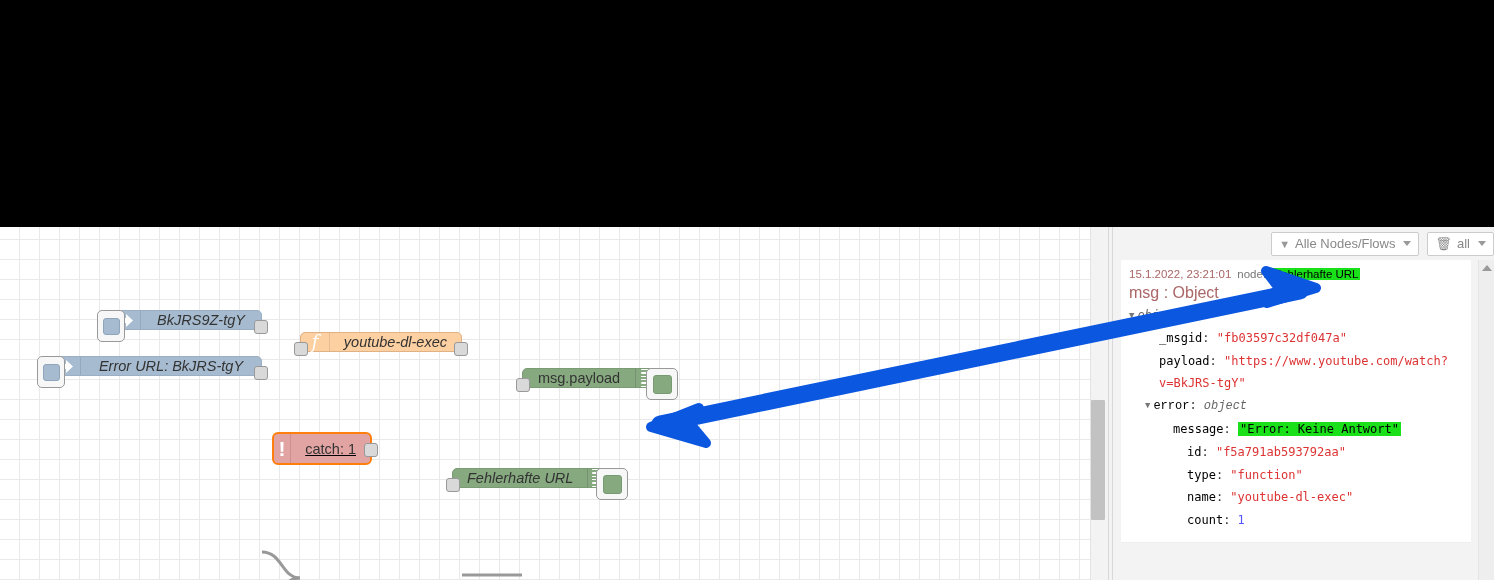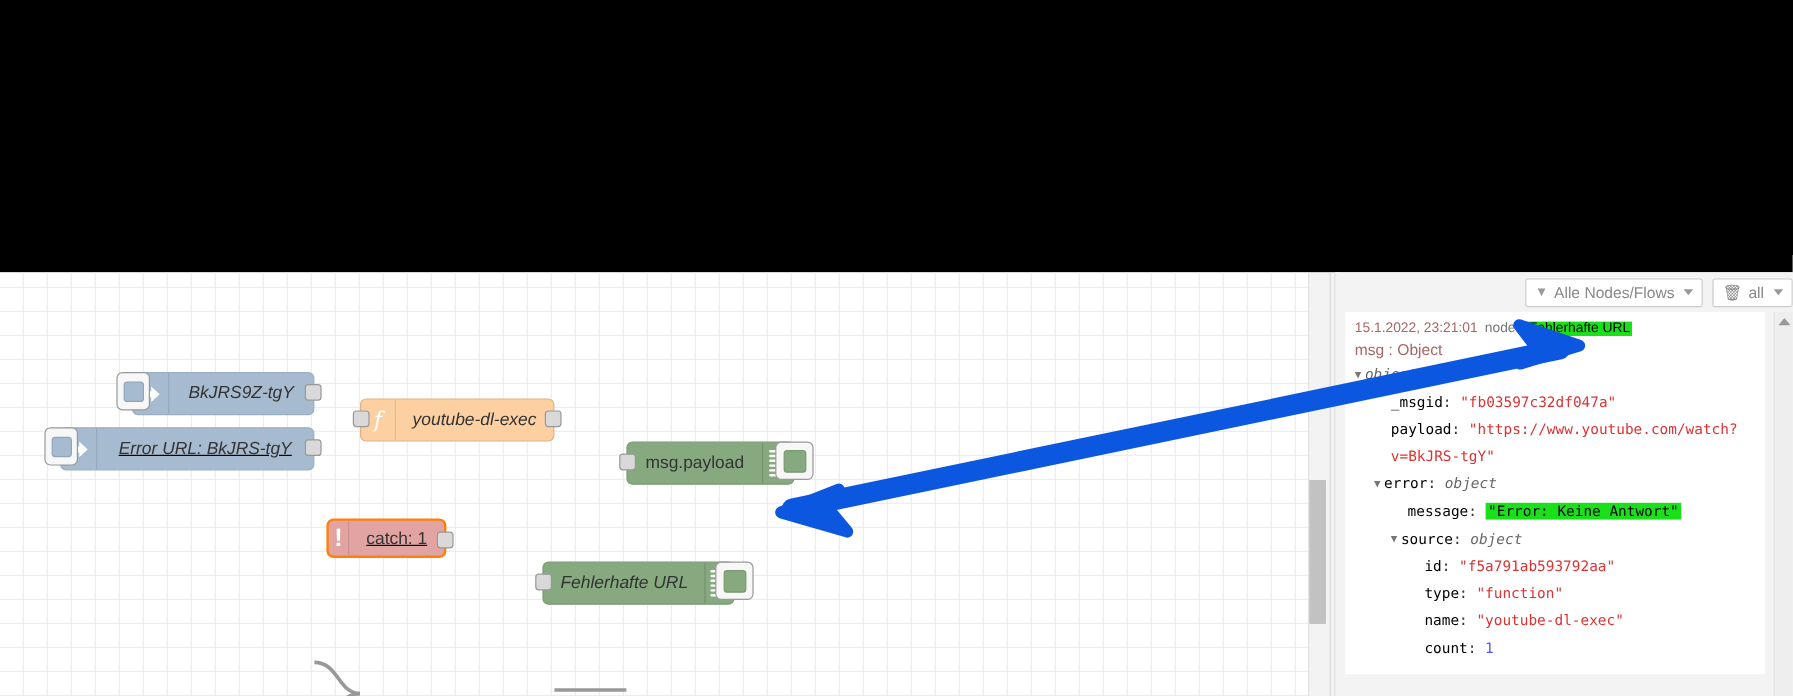--- a/index.html
+++ b/index.html
@@ -30,21 +30,21 @@
   }
   .canvas-scroll-thumb{
     position:absolute;left:1091px;top:400px;width:14px;height:120px;
     background:#c2c2c2;border-radius:1px;
   }
   .strip-sep{position:absolute;left:1108px;top:227px;width:1px;height:353px;background:#d8d8d8;}
   .strip-sep2{position:absolute;left:1112px;top:227px;width:1px;height:353px;background:#d8d8d8;}
 
   
   .node{position:absolute;box-sizing:border-box;display:flex;align-items:center;
-        border-radius:5px;border:1px solid #999;height:36px;}
+        border-radius:5px;border:1px solid #999;height:20px;}
   .node-label{font-size:14.5px;font-style:italic;color:#333;white-space:nowrap;}
   .node-label.up{font-style:normal;}
 
   
   .inject{background:#a6bbcf;border-color:#9aafc4;padding-left:0;}
   .inject .btn{
     position:absolute;left:-14px;top:-1px;width:28px;height:32px;box-sizing:border-box;
     background:#f7f7f7;border:1px solid #999;border-radius:5px;
     display:flex;align-items:center;justify-content:center;
   }
@@ -96,24 +96,24 @@
   .tb-btn .funnel{font-size:11px;color:#999;}
 
   .sb-body{position:absolute;left:0;top:33px;width:381px;height:320px;background:#f3f3f3;}
   .msg-card{position:absolute;left:8px;top:0px;width:350px;background:#fff;
       border-bottom:1px solid #eee;padding:8px 0 10px 0;box-sizing:border-box;}
   .msg-head{font-size:11.5px;color:#a66;padding:0 0 0 8px;display:flex;gap:6px;align-items:baseline;
       font-family:"Liberation Sans", sans-serif;}
   .msg-head .ts{color:#a66;}
   .msg-head .nodelbl{color:#777;}
   .hl{background:#19e019;color:#000;padding:0 2px;}
-  .msg-type{font-size:13px;color:#a66;padding:4px 0 2px 8px;}
+  .msg-type{font-size:16px;color:#a66;padding:4px 0 2px 8px;}
   .tree{font-family:"DejaVu Sans Mono", monospace;font-size:12px;line-height:1.9;color:#333;padding-left:8px;}
   .row{white-space:nowrap;}
-  .ind1{padding-left:16px;}
+  .ind1{padding-left:16px;font-family:Liberation Mono, monospace;}
   .ind2{padding-left:30px;}
   .ind3{padding-left:44px;}
   .ind4{padding-left:58px;}
   .tw{color:#777;font-size:9px;margin-right:3px;display:inline-block;transform:translateY(-1px);}
   .k2{color:#000000;}
   .objlbl{color:#666;font-style:italic;}
   .strr{color:#d33;}
   .num{color:#55f;}
 
   .sb-scroll{position:absolute;right:0;top:33px;width:15px;height:320px;background:#eee;border-left:1px solid #e4e4e4;}
@@ -147,21 +147,21 @@
         <svg width="17" height="15" viewBox="0 0 17 15">
             <path d="M1 5 h8 V1 l7 6.5 -7 6.5 V10 H1 z" fill="#fff"></path>
           </svg>
       </div>
       <div class="txt">
           <span class="node-label">BkJRS9Z-tgY</span>
         </div>
       <div class="port" style="right:-7px;top:9px;"></div>
     </div>
 
-    <div class="node inject" style="left:50px;top:129px;width:212px;text-decoration:underline;">
+    <div class="node inject" style="left:50px;top:129px;width:212px;">
       <div class="btn">
           <i></i>
         </div>
       <div class="ico">
         <svg width="17" height="15" viewBox="0 0 17 15">
             <path d="M1 5 h8 V1 l7 6.5 -7 6.5 V10 H1 z" fill="#fff"></path>
           </svg>
       </div>
       <div class="txt">
           <span class="node-label">Error URL: BkJRS-tgY</span>
@@ -273,23 +273,20 @@
           </div>
 
           <div class="row ind1">
             <span class="tw">▼</span><span class="k2">error</span><span>: </span><span class="objlbl">object</span>
           </div>
 
           <div class="row ind3">
             <span class="k2">message</span><span>: </span><span class="hl">"Error: Keine Antwort"</span>
           </div>
 
-          <div class="row ind2">
-            <span class="tw">▼</span><span class="k2">source</span><span>: </span><span class="objlbl">object</span>
-          </div>
 
           <div class="row ind4">
             <span class="k2">id</span><span>: </span><span class="strr">"f5a791ab593792aa"</span>
           </div>
           <div class="row ind4">
             <span class="k2">type</span><span>: </span><span class="strr">"function"</span>
           </div>
           <div class="row ind4">
             <span class="k2">name</span><span>: </span><span class="strr">"youtube-dl-exec"</span>
           </div>

